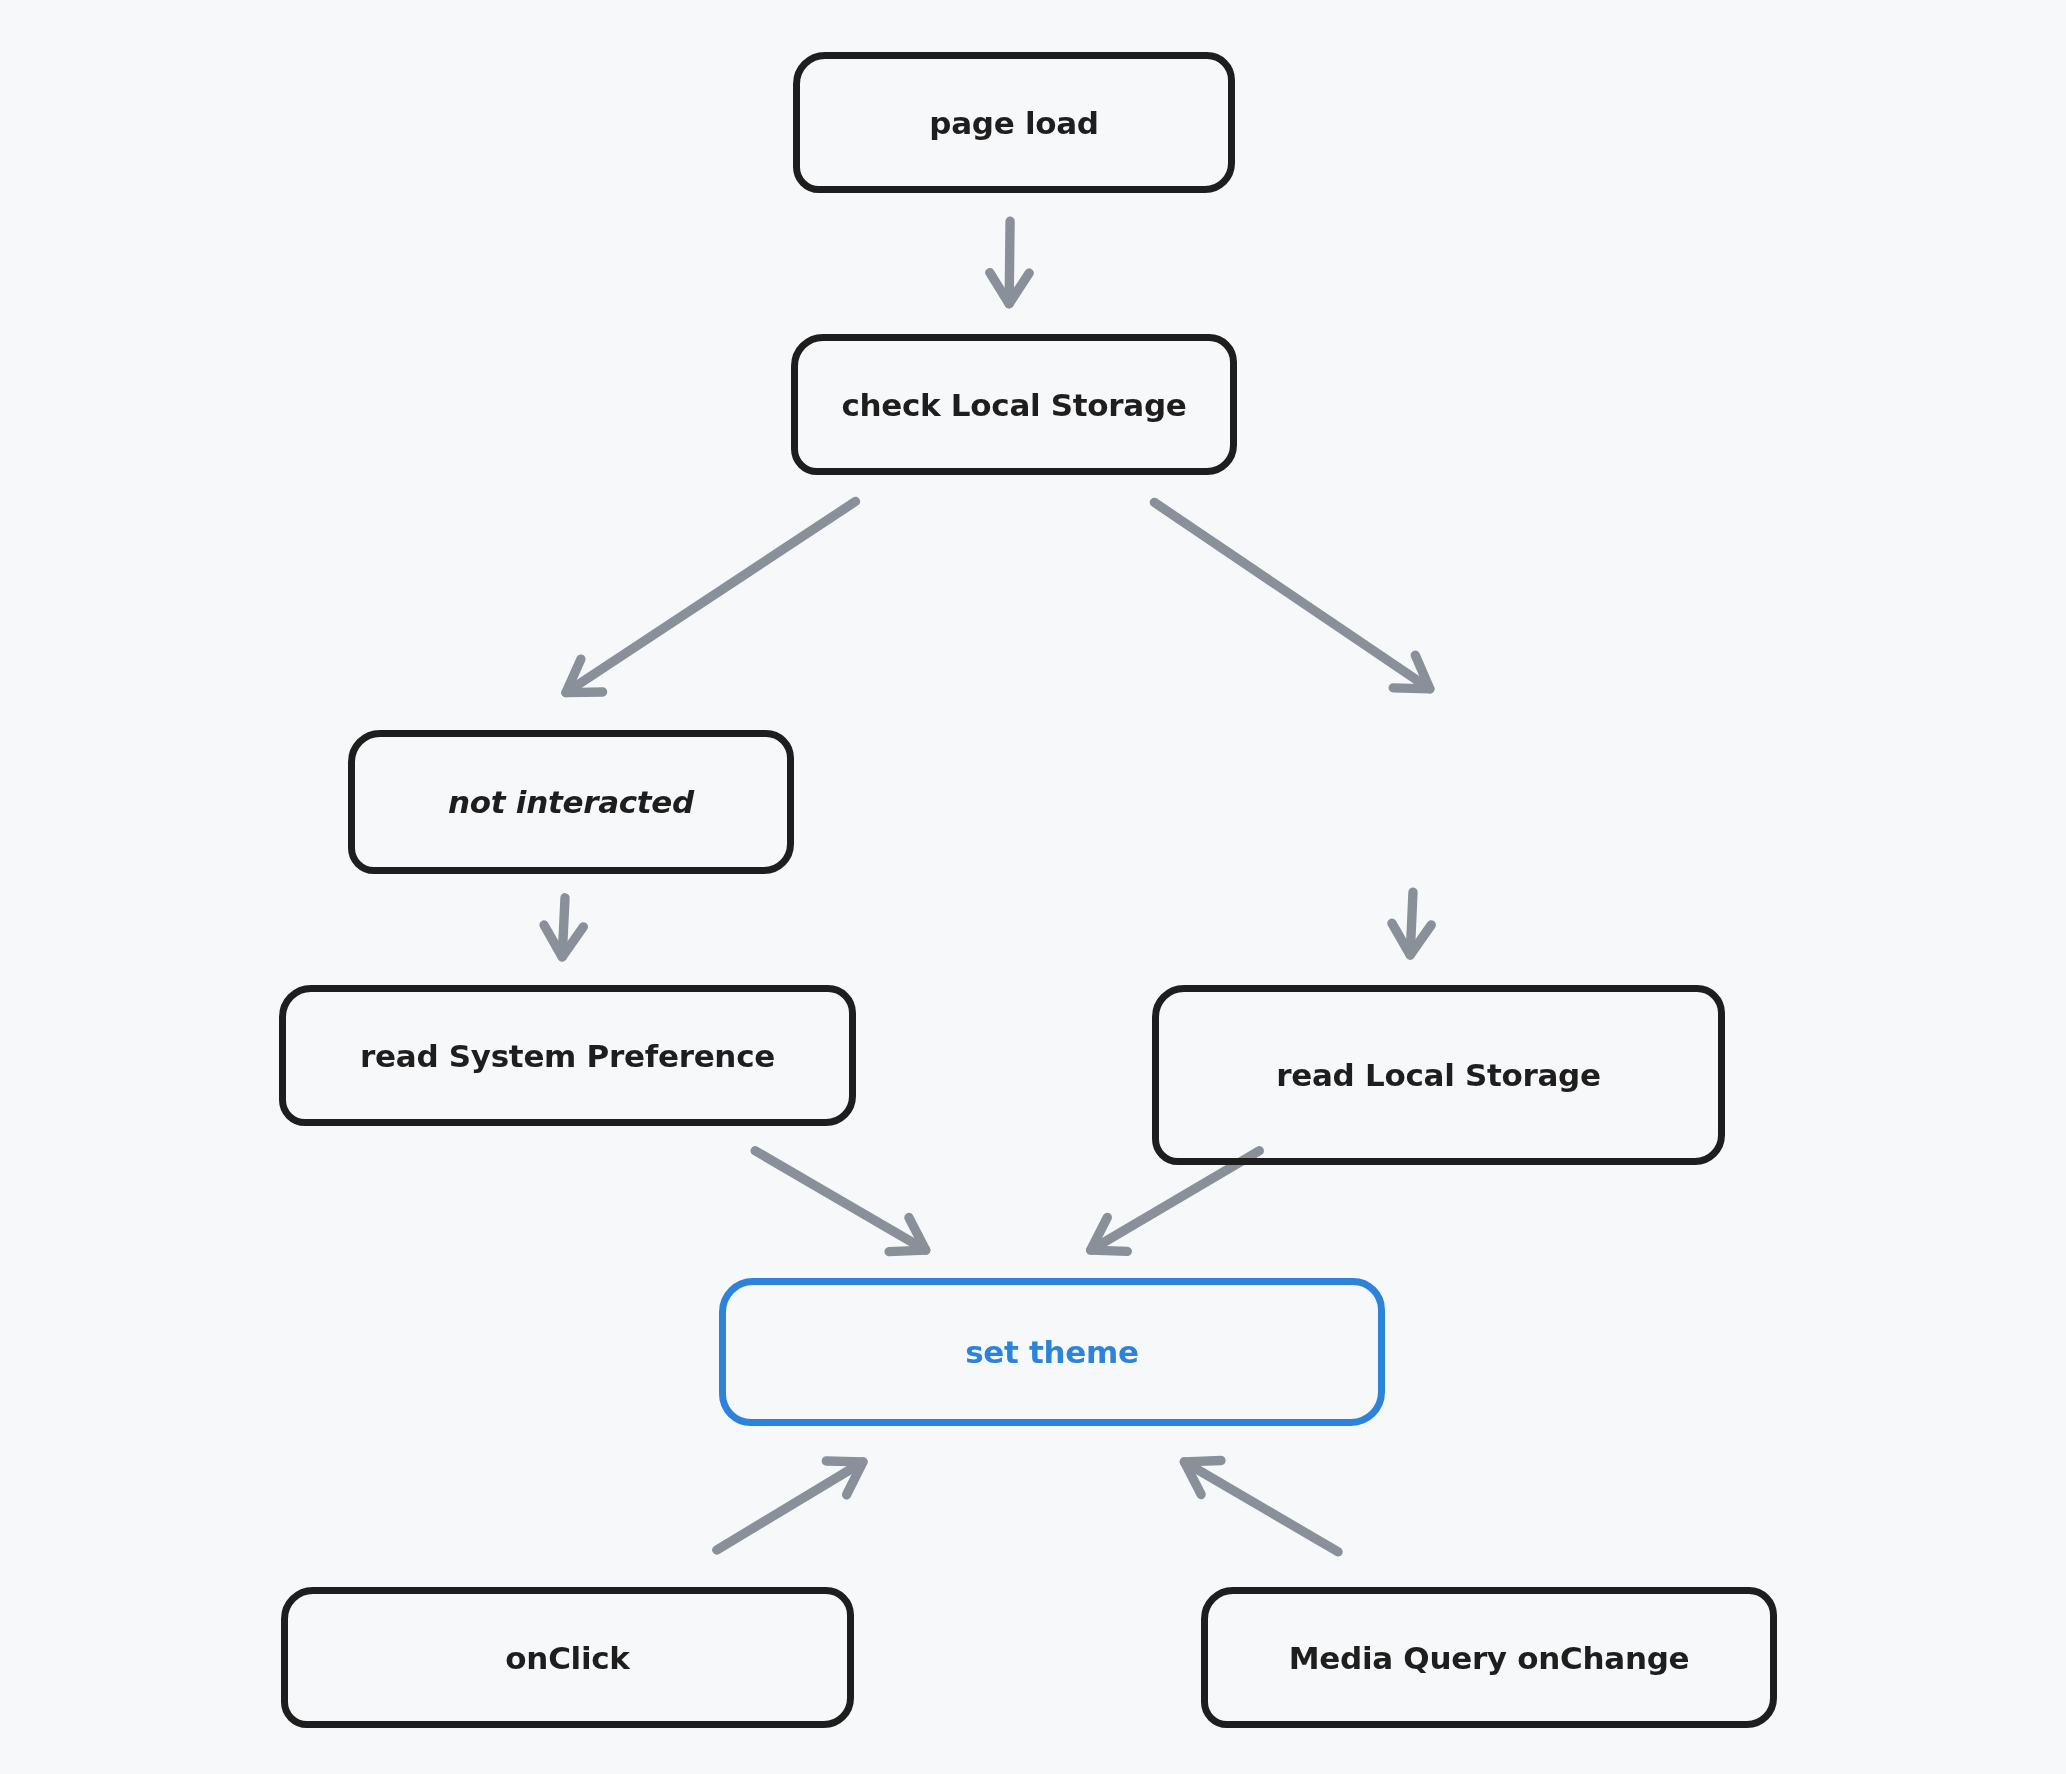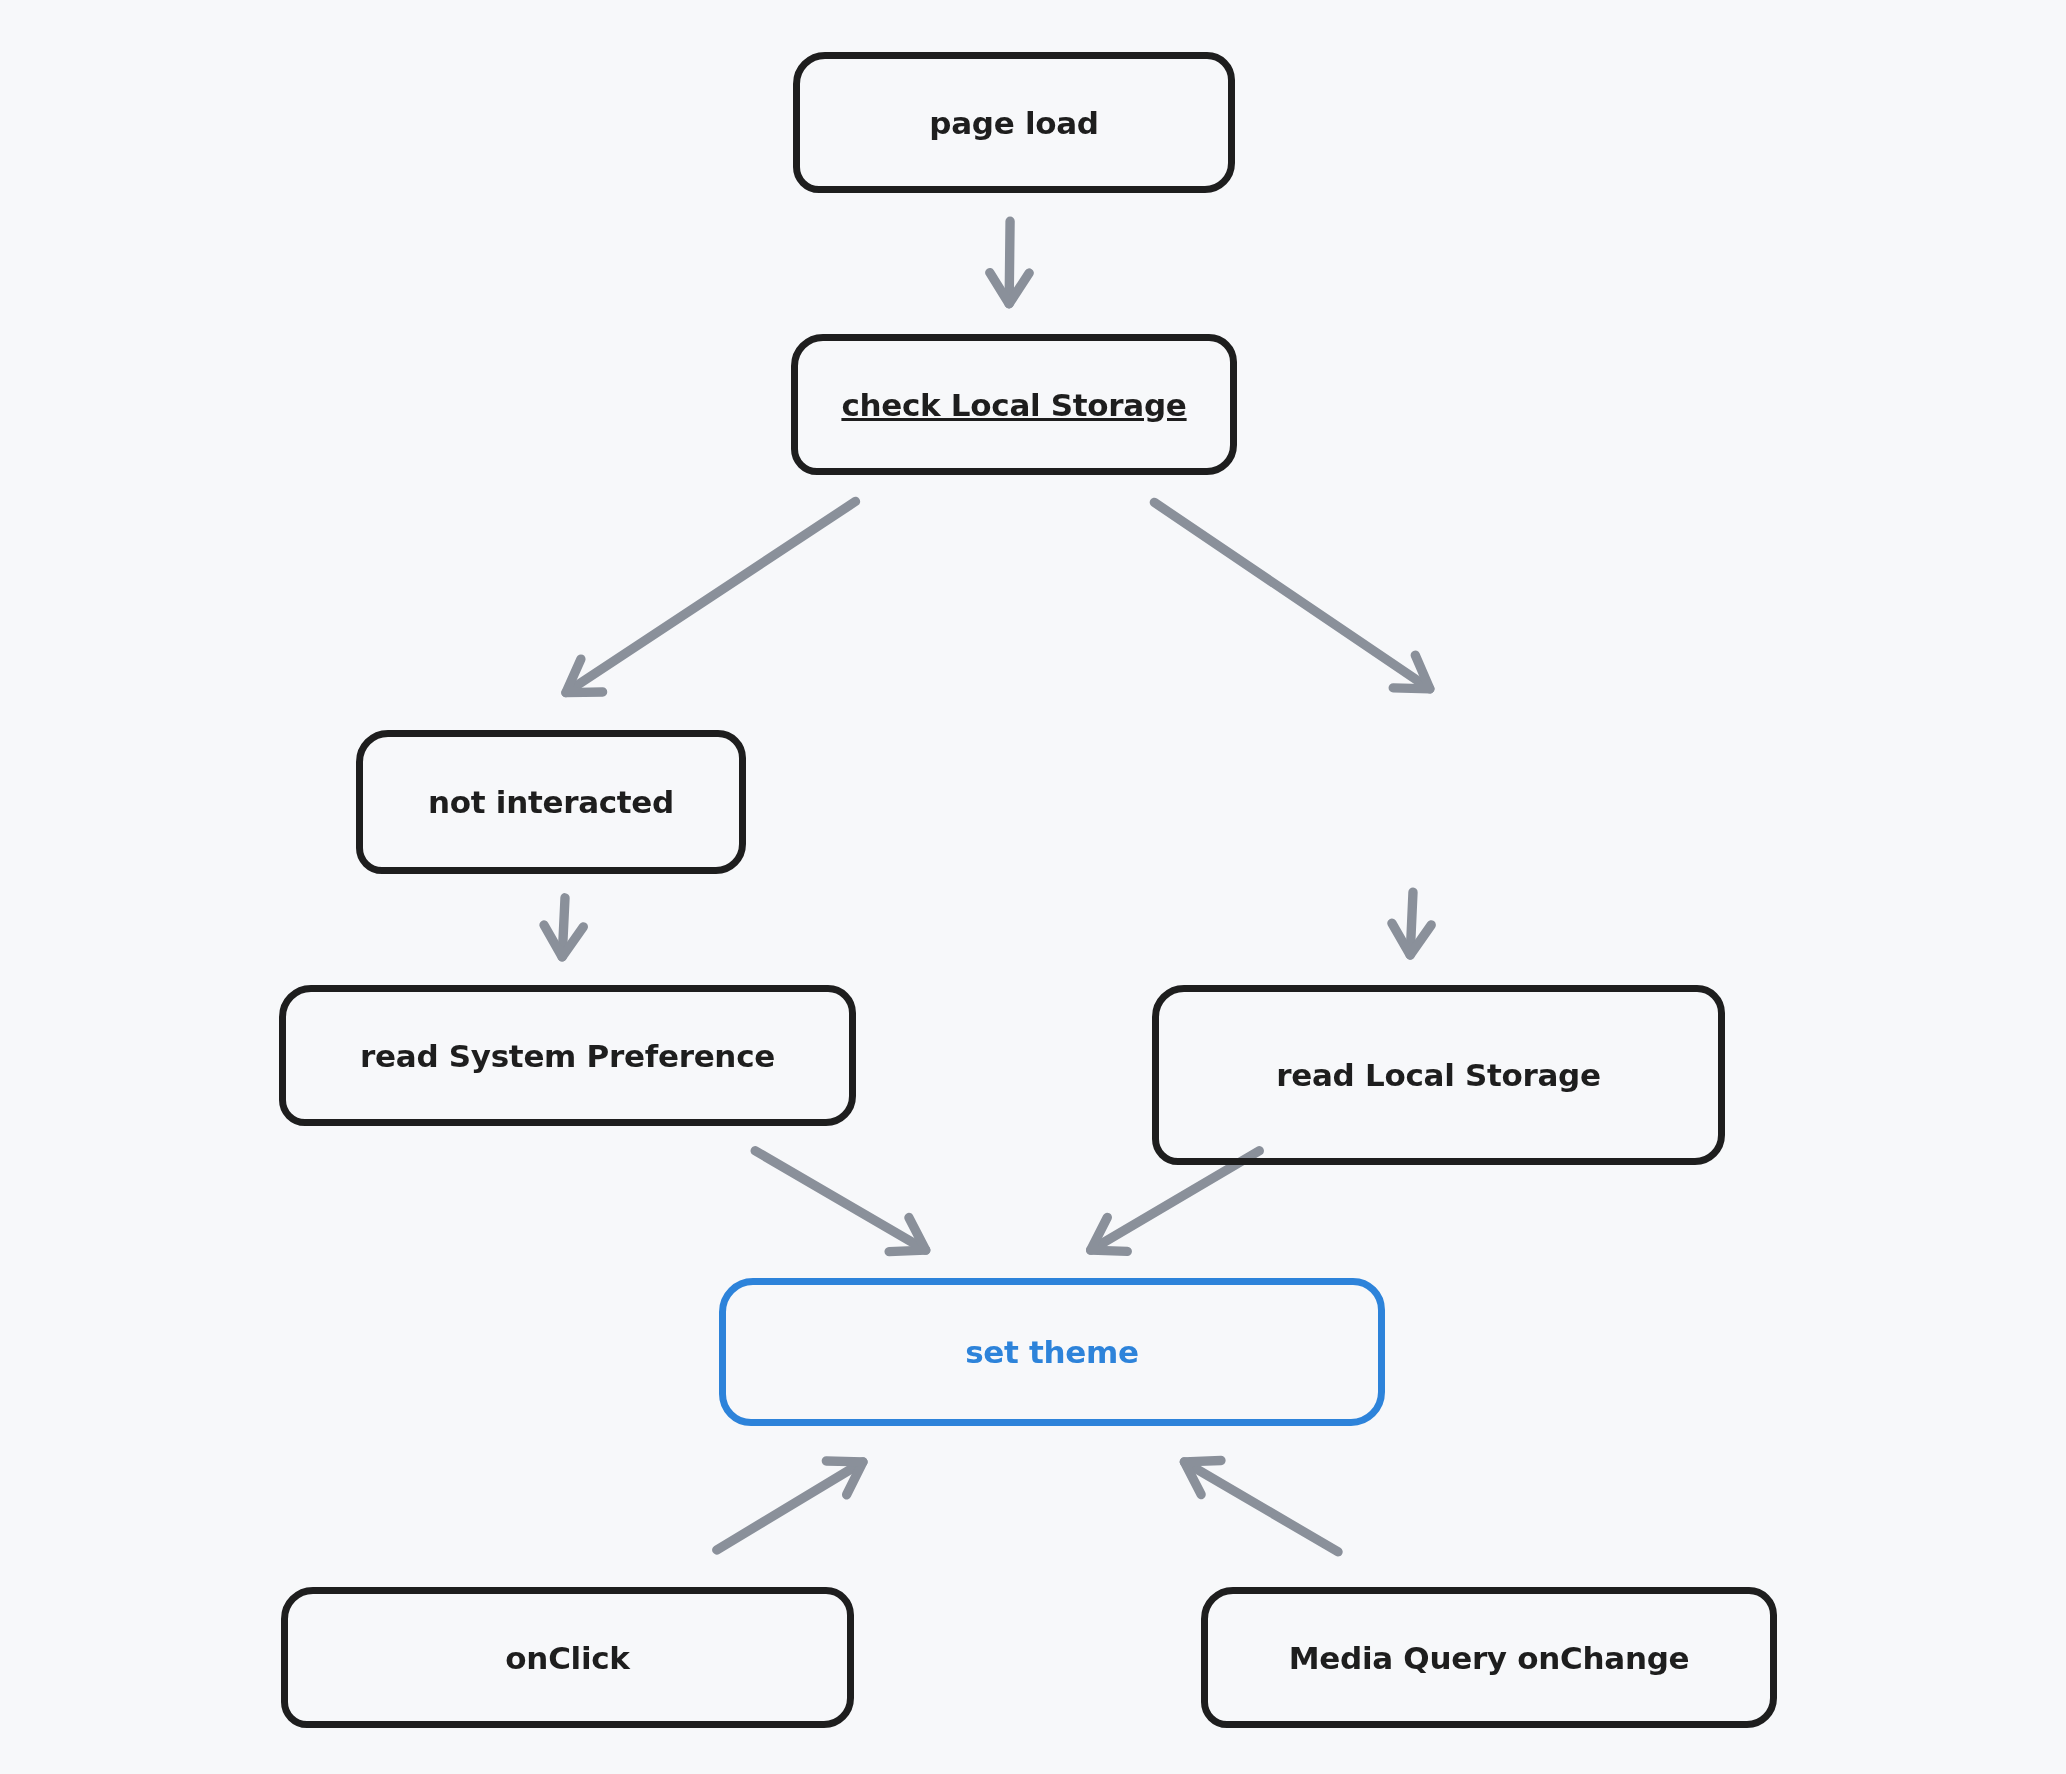--- a/index.html
+++ b/index.html
@@ -35,22 +35,22 @@
     letter-spacing: -0.3px;
     text-align: center;
   }
   .node.accent {
     border-color: #2d83da;
     color: #2d83da;
     border-radius: 34px 32px 34px 32px;
   }
   
   .n-page-load              { left: 793px;  top: 52px;   width: 442px; height: 141px; }
-  .n-check-local-storage    { left: 791px;  top: 334px;  width: 446px; height: 141px; text-decoration: underline; }
-  .n-not-interacted         { left: 356px;  top: 730px;  width: 390px; height: 144px; }
+  .n-check-local-storage    { left: 791px;  top: 334px;  width: 446px; height: 141px; }
+  .n-not-interacted         { left: 348px;  top: 730px;  width: 446px; height: 144px; font-style: italic; }
   .n-has-interacted         { left: 1182px; top: 728px;  width: 450px; height: 142px; }
   .n-read-system-preference { left: 279px;  top: 985px; width: 577px; height: 141px; }
   .n-read-local-storage     { left: 1152px; top: 985px; width: 573px; height: 180px; }
   .n-set-theme              { left: 719px;  top: 1278px; width: 666px; height: 148px; }
   .n-on-click               { left: 281px;  top: 1587px; width: 573px; height: 141px; }
   .n-media-query-onchange   { left: 1201px; top: 1587px; width: 576px; height: 141px; }
 </style>
 </head>
 <body>
 

